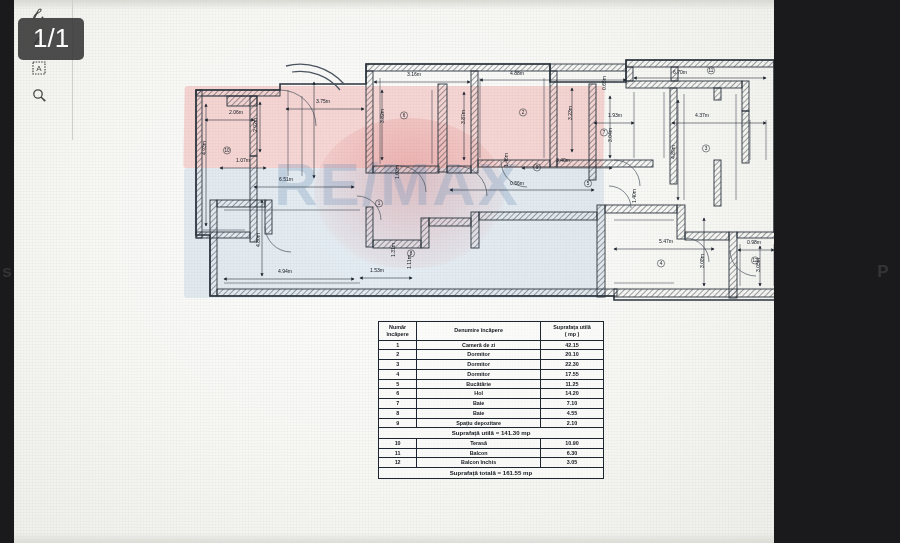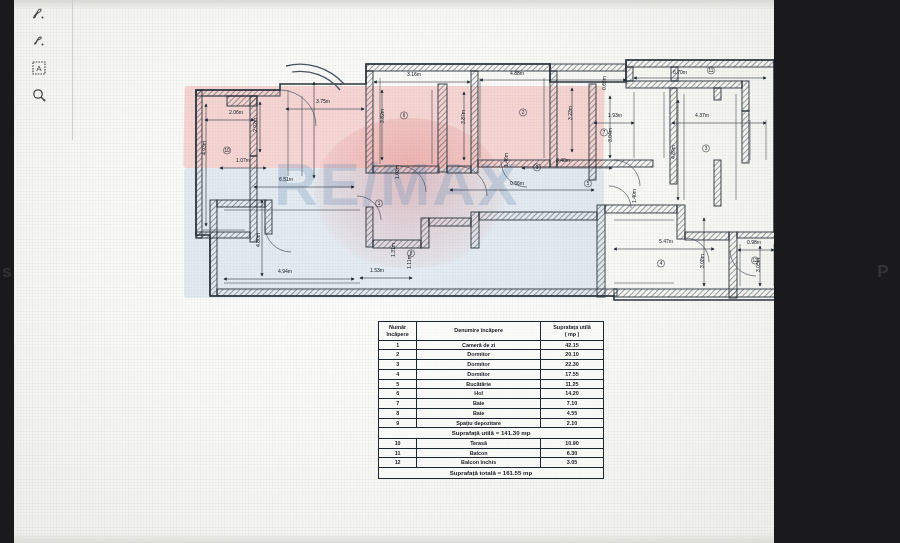--- a/index.html
+++ b/index.html
@@ -470,14 +470,15 @@
     </div>
     <div class="tool-ico">
       <svg width="14" height="14" viewBox="0 0 14 14">
         <circle cx="6" cy="6" r="4.2" fill="none" stroke="#2a2a2a" stroke-width="1.3"></circle>
         <line x1="9" y1="9" x2="12.5" y2="12.5" stroke="#2a2a2a" stroke-width="1.6"></line>
         <circle cx="12.6" cy="12.6" r="1" fill="#2a2a2a"></circle>
       </svg>
     </div>
   </div>
 
+  <div id="page-badge">1/1</div>
 
 </div>
 
 </body></html>

